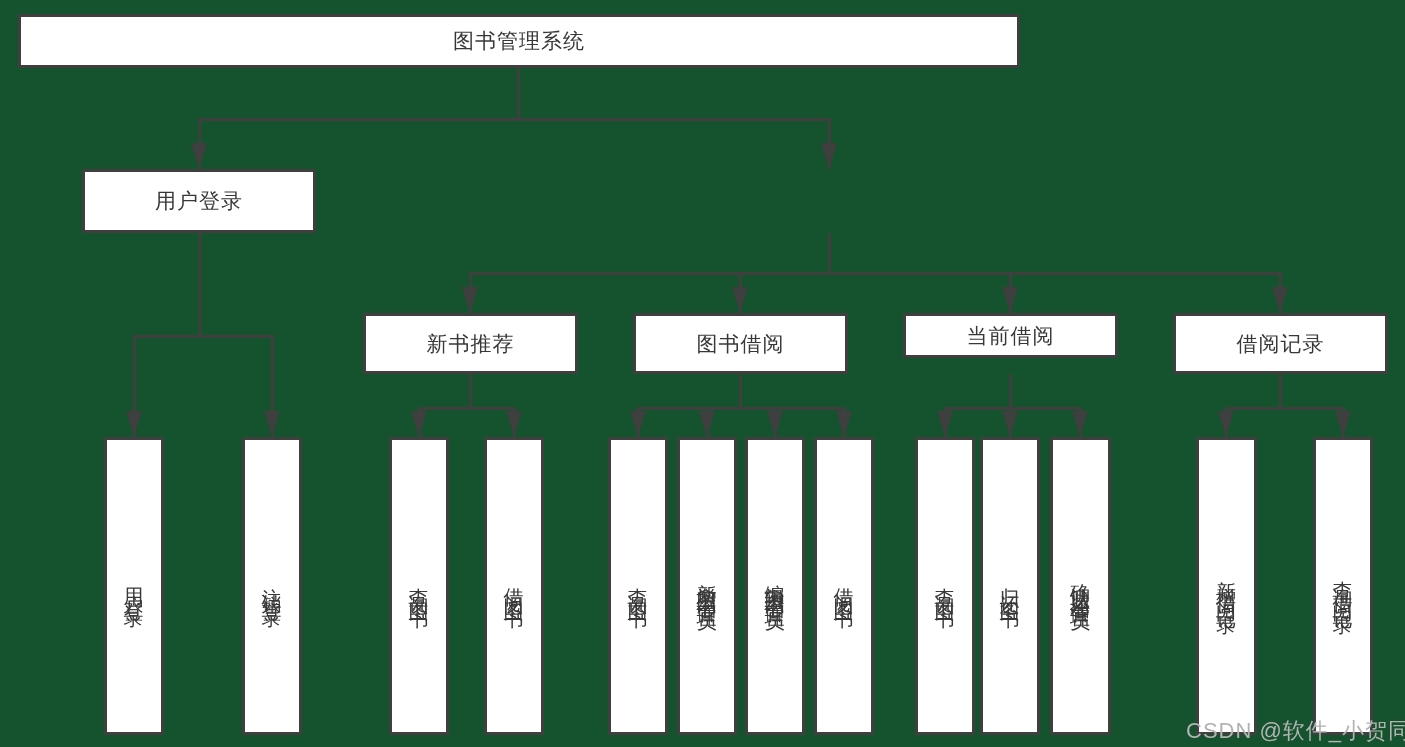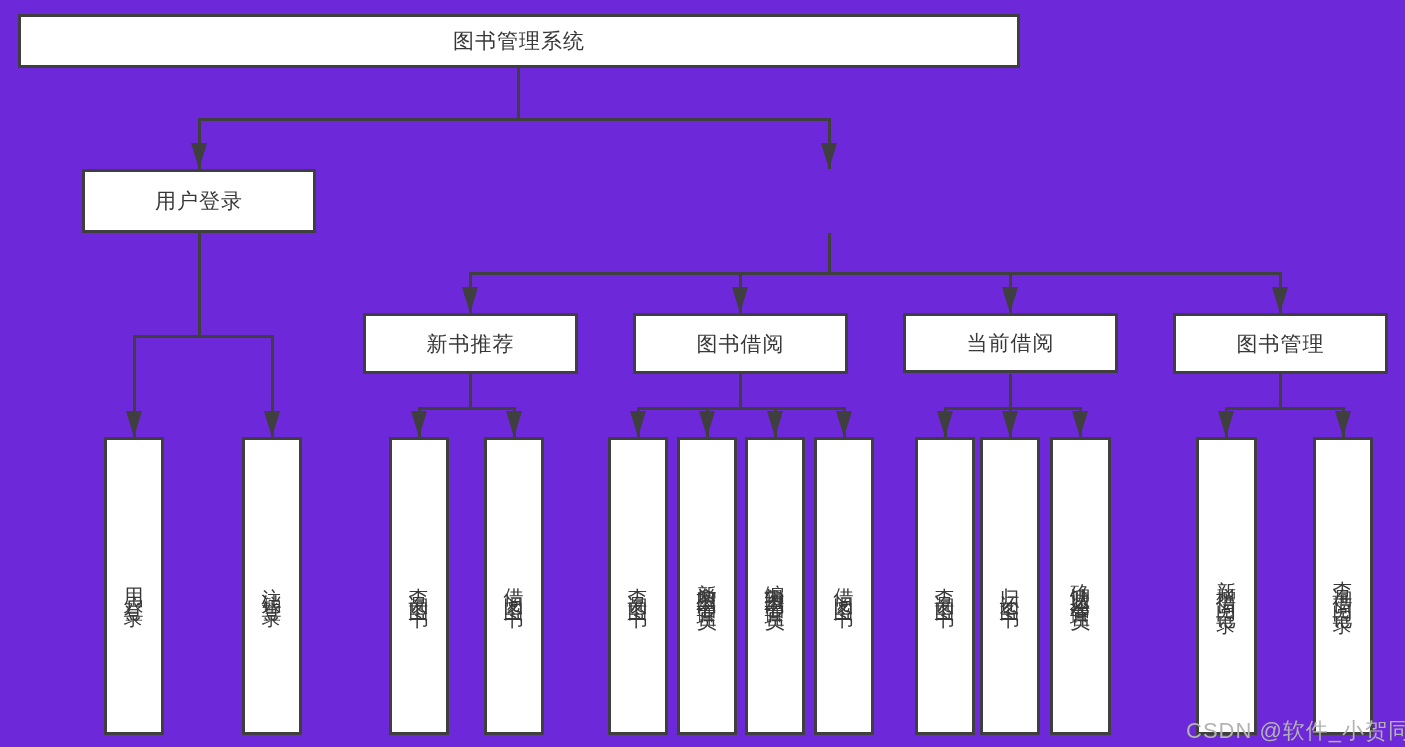--- a/index.html
+++ b/index.html
@@ -4,21 +4,21 @@
 <style>
   :root{
     --line:#3f3f3f;
     --text:#383838;
   }
   html,body{margin:0;padding:0;background:#ffffff;}
   body{font-family:"Liberation Sans", sans-serif;}
   .canvas{
     position:relative;
     width:1405px;height:747px;
-    background:#6d28d9;
+    background:#14532d;
     overflow:hidden;
   }
   .box{
     position:absolute;
     box-sizing:border-box;
     border:3px solid var(--line);
     background:#ffffff;
     display:flex;
     align-items:center;
     justify-content:center;
@@ -100,25 +100,25 @@
   <div class="arrow" style="left:1002px;top:287px;"></div>
   <div class="vline" style="left:1278.5px;top:272px;height:41px;"></div>
   <div class="arrow" style="left:1272px;top:287px;"></div>
 
   <div class="box h" style="left:633px;top:313px;width:215px;height:61px;">
     <span>图书借阅</span>
   </div>
   <div class="box h" style="left:363px;top:313px;width:215px;height:61px;">
     <span>新书推荐</span>
   </div>
-  <div class="box h" style="left:903px;top:313px;width:215px;height:60px;">
+  <div class="box h" style="left:903px;top:313px;width:215px;height:45px;">
     <span>当前借阅</span>
   </div>
   <div class="box h" style="left:1173px;top:313px;width:215px;height:61px;">
-    <span>图书管理</span>
+    <span>借阅记录</span>
   </div>
 
   <div class="vline" style="left:468.5px;top:374px;height:36px;"></div>
   <div class="hline" style="left:417.5px;top:407px;width:98px;"></div>
   <div class="vline" style="left:417.5px;top:407px;height:30px;"></div>
   <div class="arrow" style="left:411px;top:411px;"></div>
   <div class="vline" style="left:512.5px;top:407px;height:30px;"></div>
   <div class="arrow" style="left:506px;top:411px;"></div>
 
   <div class="vline" style="left:738.5px;top:374px;height:36px;"></div>

